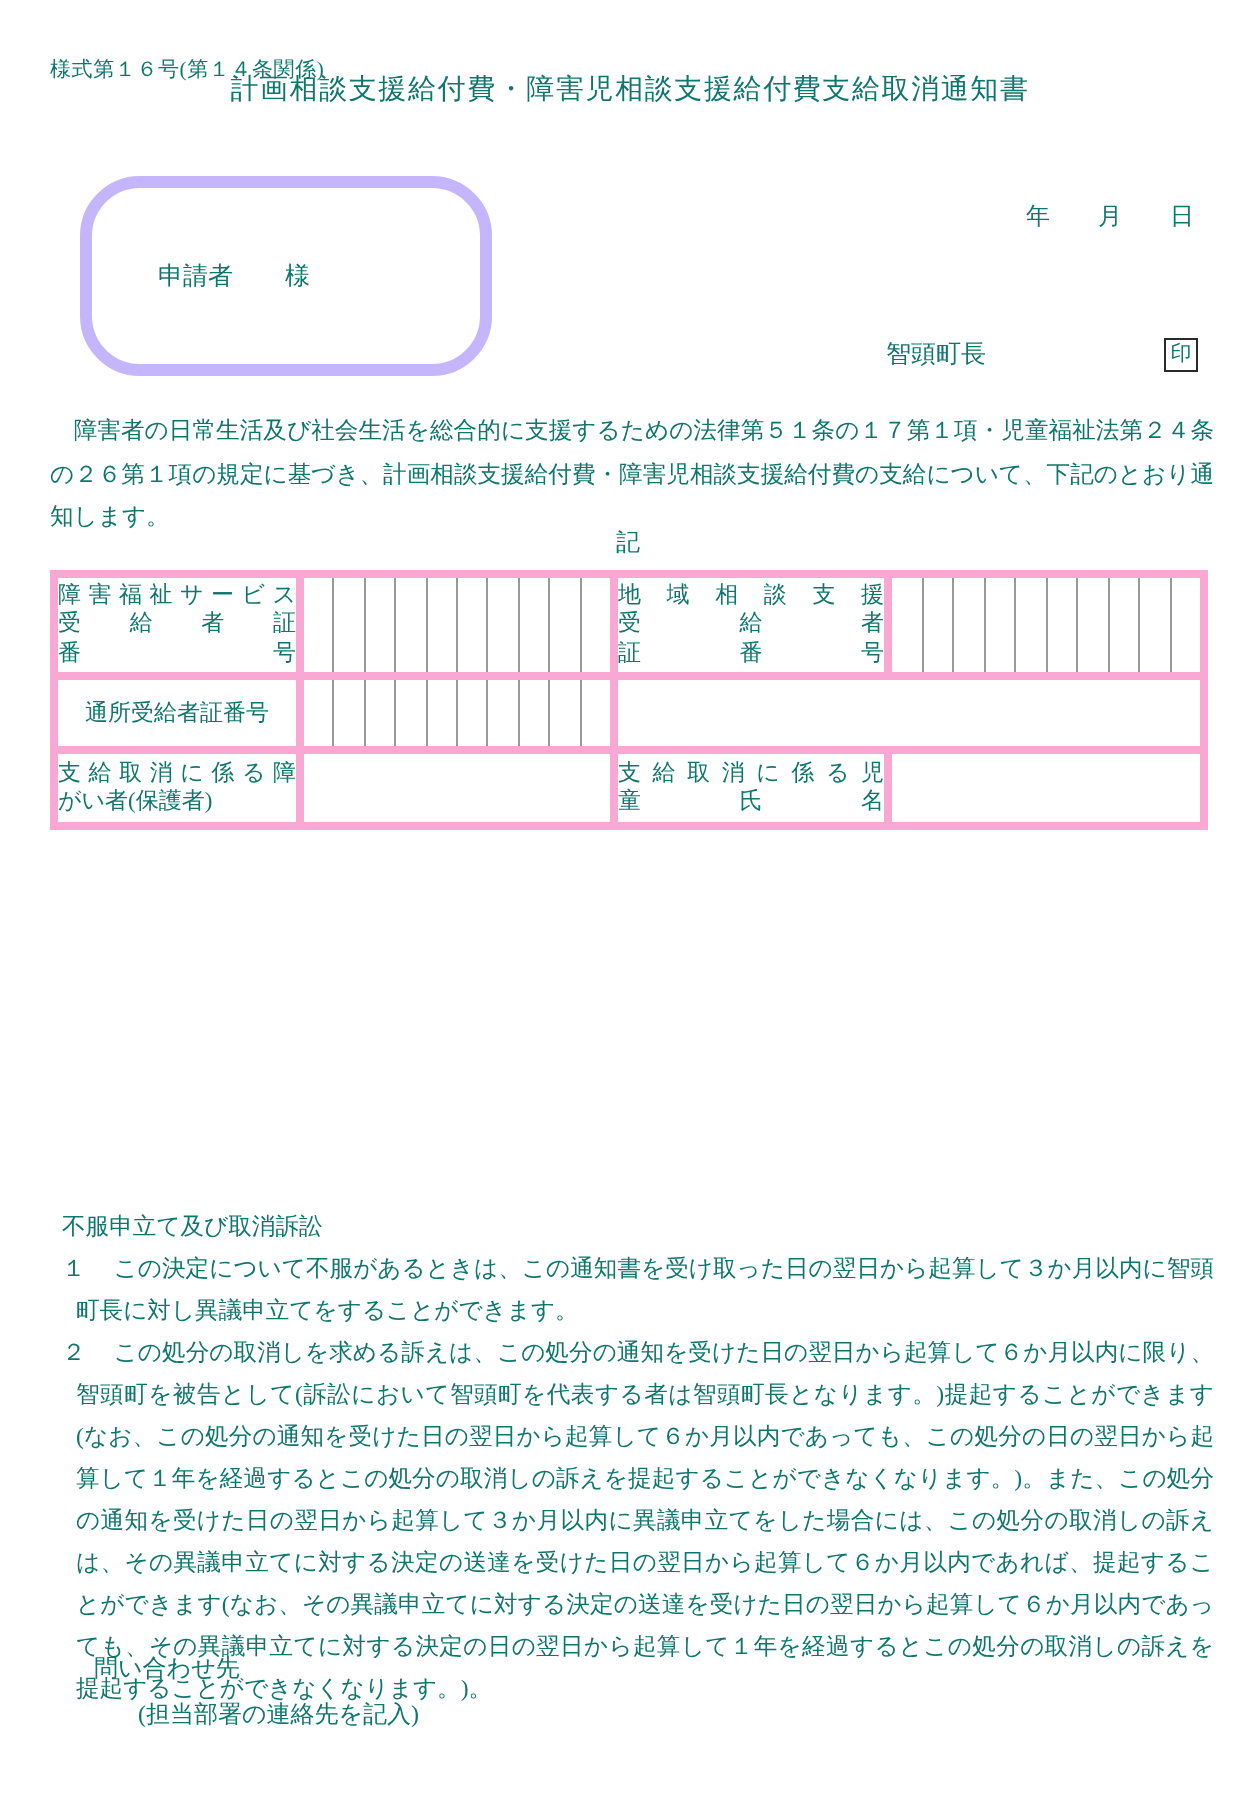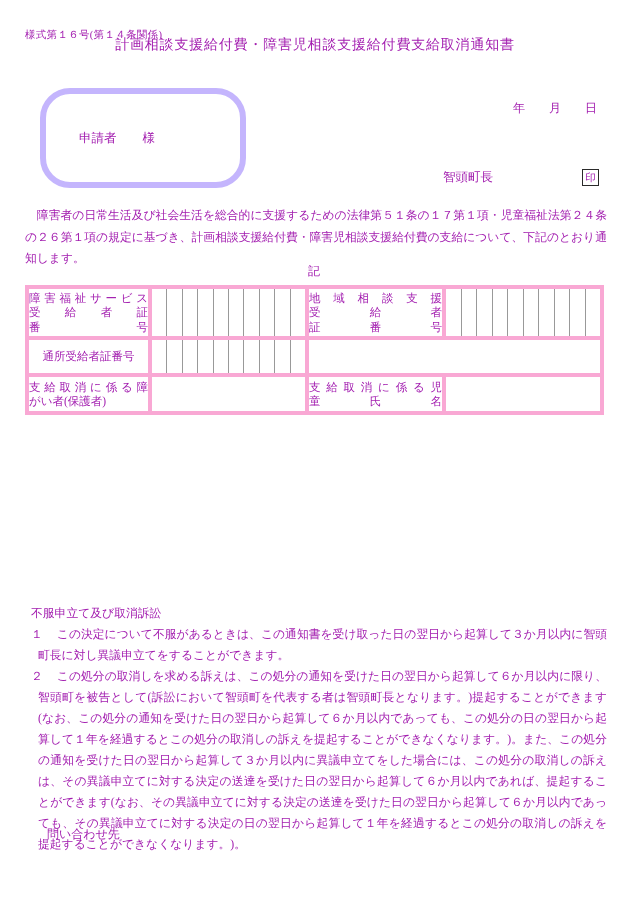--- a/index.html
+++ b/index.html
@@ -1,18 +1,18 @@
 <!DOCTYPE html>
 <html lang="ja"><head>
 <meta charset="utf-8">
 <style>
   html,body { margin:0; padding:0; background:#ffffff; }
   .sheet {
     position:relative; width:630px; height:903px; background:#ffffff;
-    font-family:"Liberation Serif","DejaVu Serif",serif; color:#a21caf;
+    font-family:"Liberation Serif","DejaVu Serif",serif; color:#0f766e;
     overflow:hidden;
   }
   .form-no { position:absolute; left:25px; top:28px; font-size:10.5px; letter-spacing:0.3px; }
   .doc-title { position:absolute; left:0; right:0; top:36px; text-align:center;
     font-size:14px; font-weight:normal; letter-spacing:0.8px; }
   .addr-box { position:absolute; left:40px; top:88px; width:206px; height:100px;
     box-sizing:border-box; border:6px solid #c4b5fd; border-radius:30px;
     display:flex; align-items:center; padding-left:33px; font-size:12.5px; }
   .addr-box .honor { margin-left:26px; }
   .date-line { position:absolute; top:100px; left:400px; width:197px; text-align:right; font-size:12px; }
@@ -157,14 +157,15 @@
     <div class="appeal-h">不服申立て及び取消訴訟</div>
     <div class="item">
       <span class="num">１</span><span>この決定について不服があるときは、この通知書を受け取った日の翌日から起算して３か月以内に智頭町長に対し異議申立てをすることができます。</span>
     </div>
     <div class="item">
       <span class="num">２</span><span>この処分の取消しを求める訴えは、この処分の通知を受けた日の翌日から起算して６か月以内に限り、智頭町を被告として(訴訟において智頭町を代表する者は智頭町長となります。)提起することができます(なお、この処分の通知を受けた日の翌日から起算して６か月以内であっても、この処分の日の翌日から起算して１年を経過するとこの処分の取消しの訴えを提起することができなくなります。)。また、この処分の通知を受けた日の翌日から起算して３か月以内に異議申立てをした場合には、この処分の取消しの訴えは、その異議申立てに対する決定の送達を受けた日の翌日から起算して６か月以内であれば、提起することができます(なお、その異議申立てに対する決定の送達を受けた日の翌日から起算して６か月以内であっても、その異議申立てに対する決定の日の翌日から起算して１年を経過するとこの処分の取消しの訴えを提起することができなくなります。)。</span>
     </div>
   </div>
 
   <div class="contact-h">問い合わせ先</div>
+  <div class="contact-n">(担当部署の連絡先を記入)</div>
 
 </div>
 
 </body></html>

